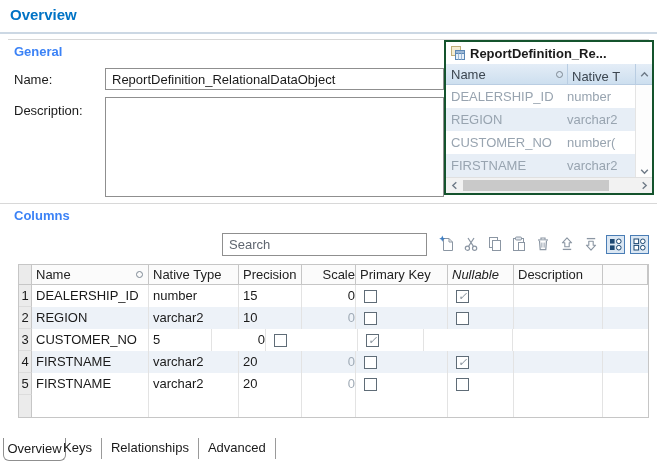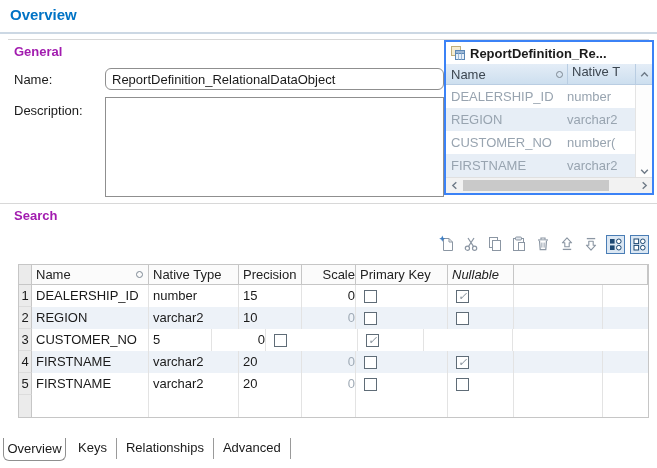--- a/index.html
+++ b/index.html
@@ -5,36 +5,36 @@
   html,body{margin:0;padding:0;background:#fff;}
   .stage{position:relative;width:657px;height:468px;background:#fff;overflow:hidden;
          font-family:"Liberation Sans",sans-serif;font-size:13px;color:#1a1a1a;}
 
   
   .page-title{position:absolute;left:10px;top:6px;font-size:15px;font-weight:bold;color:#0073c5;}
   .title-rule{position:absolute;left:0;top:32px;width:657px;height:2px;background:#ccd8e4;}
 
   
   .sec-rule{position:absolute;height:1px;background:#d8d8d8;}
-  .sec-title{position:absolute;font-weight:bold;color:#a21caf;}
+  .sec-title{position:absolute;font-weight:bold;color:#3b82f6;}
 
   label.fld{position:absolute;color:#1a1a1a;}
   input.box,textarea.box{position:absolute;border:1px solid #8f8f8f;background:#fff;
     font-family:"Liberation Sans",sans-serif;font-size:13px;color:#1a1a1a;
     box-sizing:border-box;padding:1px 6px;outline:none;resize:none;}
   input.box::placeholder{color:#5f6670;opacity:1;}
 
   
-  .panel{position:absolute;left:444px;top:40px;width:210px;border:2px solid #3b82f6;background:#fff;box-sizing:border-box;}
+  .panel{position:absolute;left:444px;top:40px;width:210px;border:2px solid #14532d;background:#fff;box-sizing:border-box;}
   .panel-head{height:22px;display:flex;align-items:center;gap:5px;padding-left:5px;background:#fff;overflow:hidden;}
   .panel-head .ttl{font-weight:bold;white-space:nowrap;}
   .mini-head{height:20px;display:flex;background:linear-gradient(#e4edf7,#cddfef);border-bottom:1px solid #b9cde2;}
   .mini-head .mh-name{width:112px;display:flex;align-items:center;justify-content:space-between;
       padding:0 4px 0 5px;border-right:1px solid #b9cde2;color:#3c4650;}
-  .mini-head .mh-type{flex:1;display:flex;align-items:flex-start;padding-left:4px;color:#3c4650;overflow:hidden;white-space:nowrap;}
+  .mini-head .mh-type{flex:1;display:flex;align-items:flex-end;padding-left:4px;color:#3c4650;overflow:hidden;white-space:nowrap;}
   .mini-head .mh-scroll{width:16px;display:flex;align-items:center;justify-content:center;border-left:1px solid #b9cde2;}
   .mini-body{display:flex;}
   .mini-rows{flex:1;overflow:hidden;}
   .mini-row{height:23px;display:flex;align-items:center;color:#98a4b0;white-space:nowrap;}
   .mini-row.alt{background:#e7eef6;}
   .mini-row .mr-name{width:112px;padding-left:5px;overflow:hidden;}
   .mini-row .mr-type{flex:1;padding-left:4px;overflow:hidden;}
   .mini-vscroll{width:16px;position:relative;background:#fdfdfd;border-left:1px solid #e4e4e4;}
   .mini-vscroll .vdown{position:absolute;left:0;right:0;bottom:2px;display:flex;justify-content:center;}
   .mini-hscroll{height:15px;background:#f2f2f2;border-top:1px solid #e0e0e0;position:relative;}
@@ -65,38 +65,38 @@
   .muted{color:#a0abb6;}
   .ckcell{display:flex !important;align-items:center;padding-left:8px;}
   .checkbox{width:13px;height:13px;border:1px solid #5f6c77;background:#fff;box-sizing:border-box;
             display:flex;align-items:center;justify-content:center;font-size:11px;color:#8a949e;line-height:11px;}
   .checkbox.checked::after{content:"\2713";}
 
   
   .tabbar{position:absolute;left:0;top:438px;width:657px;height:26px;}
   .tab-active{position:absolute;left:3px;top:0;width:61px;height:22px;background:#fff;
       border:1px solid #8f8f8f;border-top:none;border-radius:0 0 6px 6px;text-align:center;line-height:21px;color:#1a1a1a;}
-  .tabs-rest{position:absolute;left:69px;top:0;display:flex;height:21px;}
+  .tabs-rest{position:absolute;left:54px;top:0;display:flex;height:21px;}
   .tab{padding:0 9px;line-height:20px;border-right:1px solid #9a9a9a;color:#1a1a1a;}
 
   svg{display:block;}
 </style>
 </head>
 <body>
 
 <div class="stage">
 
   <div class="page-title">Overview</div>
   <div class="title-rule"></div>
 
   <div class="sec-rule" style="left:8px;top:39px;width:641px;"></div>
   <div class="sec-title" style="left:14px;top:44px;">General</div>
 
   <label class="fld" style="left:14px;top:72px;">Name:</label>
-  <input class="box" style="left: 105px; top: 68px; width: 339px; height: 22px; border-radius: 6px;" type="text" value="ReportDefinition_RelationalDataObject">
+  <input class="box" style="left: 105px; top: 68px; width: 339px; height: 22px;" type="text" value="ReportDefinition_RelationalDataObject">
 
   <label class="fld" style="left:14px;top:103px;">Description:</label>
   <textarea class="box" style="left: 105px; top: 97px; width: 339px; height: 100px;"></textarea>
 
   <div class="panel">
     <div class="panel-head">
       <span>
         <svg width="14" height="14" viewBox="0 0 14 14">
           <rect x="0.5" y="0.5" width="9" height="9" fill="#f5ecd2" stroke="#c0ae7a"></rect>
           <rect x="4.5" y="4.5" width="9" height="9" fill="#e7f0f9" stroke="#5b87b5"></rect>
@@ -156,22 +156,23 @@
       <div class="hthumb"></div>
       <div class="harrow right">
         <svg width="7" height="9" viewBox="0 0 7 9">
             <path d="M1.7 1.2 L5.2 4.5 L1.7 7.8" fill="none" stroke="#6e7a87" stroke-width="1.4"></path>
           </svg>
       </div>
     </div>
   </div>
 
   <div class="sec-rule" style="left:0;top:203px;width:657px;"></div>
-  <div class="sec-title" style="left:14px;top:208px;">Search</div>
-
+  <div class="sec-title" style="left:14px;top:208px;">Columns</div>
+
+  <input class="box" style="left: 222px; top: 233px; width: 205px; height: 23px;" type="text" placeholder="Search">
 
   <div class="toolbar">
     <button class="tbtn">
       <span>
           <svg width="18" height="18" viewBox="0 0 18 18">
         <path d="M5.5 3.5 h5.5 l3.5 3.5 v8.5 h-9 z" fill="#fff" stroke="#8b96a3"></path>
         <path d="M11 3.5 v3.5 h3.5" fill="none" stroke="#8b96a3"></path>
         <path d="M4.3 0.6 l0.9 2.2 2.2 0.9 -2.2 0.9 -0.9 2.2 -0.9 -2.2 -2.2 -0.9 2.2 -0.9 z" fill="#3f7ec2"></path>
       </svg>
         </span>
@@ -257,20 +258,21 @@
       <div class="cell c0"></div>
       <div class="cell c1 hdr-flex">
         <span>Name</span>
         <span class="sort-dot"></span>
       </div>
       <div class="cell c2">Native Type</div>
       <div class="cell c3">Precision</div>
       <div class="cell c4">Scale</div>
       <div class="cell c5">Primary Key</div>
       <div class="cell c6">Nullable</div>
+      <div class="cell c7">Description</div>
       <div class="cell c8"></div>
     </div>
 
     <div class="trow">
       <div class="cell c0">1</div>
       <div class="cell c1">DEALERSHIP_ID</div>
       <div class="cell c2">number</div>
       <div class="cell c3">15</div>
       <div class="cell c4">0</div>
       <div class="cell c5 ckcell">

